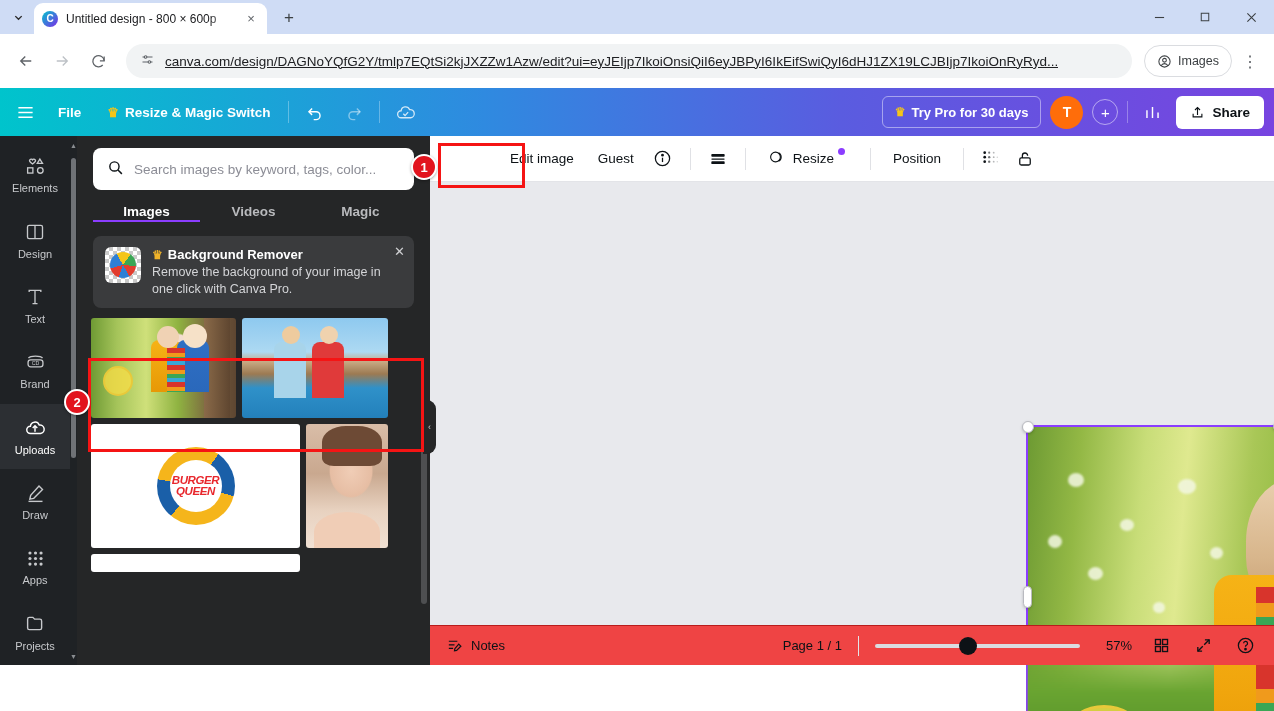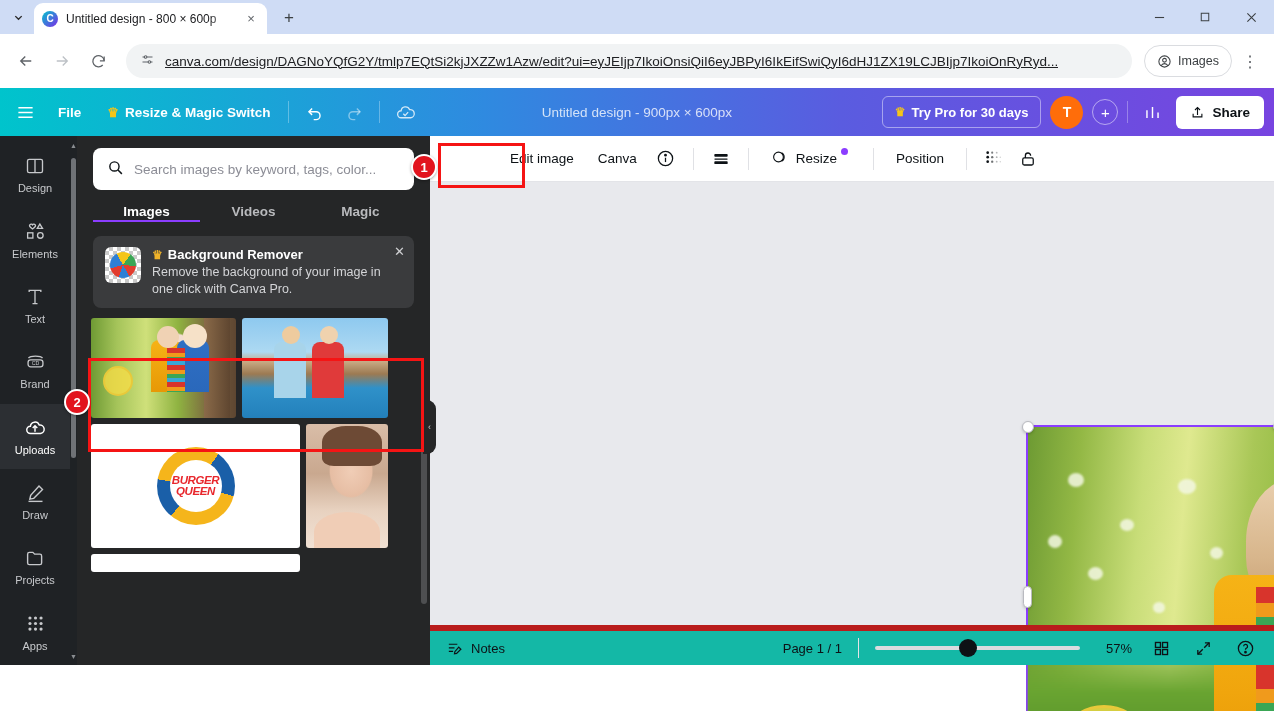--- a/index.html
+++ b/index.html
@@ -273,22 +273,22 @@
 
   
   .h-corner { position:absolute; width:12px; height:12px; border-radius:50%;
     background:#fff; border:1px solid #b9bac0; box-shadow:0 1px 3px rgba(0,0,0,.2); }
   .h-edge-h { position:absolute; width:22px; height:9px; border-radius:5px;
     background:#fff; border:1px solid #b9bac0; box-shadow:0 1px 3px rgba(0,0,0,.2); }
   .h-edge-v { position:absolute; width:9px; height:22px; border-radius:5px;
     background:#fff; border:1px solid #b9bac0; box-shadow:0 1px 3px rgba(0,0,0,.2); }
 
   
-  .statusbar { height:40px; background:#14b8a6; display:flex; align-items:center;
-    padding:0 16px; border-top:6px solid #b91c1c; position:relative; }
+  .statusbar { height:40px; background:#ef4444; display:flex; align-items:center;
+    padding:0 16px; border-top:1px solid #b91c1c; position:relative; }
   .notes { display:flex; align-items:center; gap:8px; font-size:13px;
     color:#0d1216; }
   .sb-right { margin-left:auto; display:flex; align-items:center; gap:16px; }
   .page-ind { font-size:13px; color:#0d1216; white-space:nowrap;padding-left:8px; }
   .sb-sep { width:1px; height:20px; background:#e3e4e8; }
   .zoom-slider { width:205px; height:4px; background:#dbdce0; border-radius:2px;
     position:relative; }
   .zoom-knob { position:absolute; left:84px; top:-7px; width:18px; height:18px;
     border-radius:50%; background:#0d1216; }
   .zoom-val { font-size:13px; color:#0d1216; width:36px; text-align:right; }
@@ -401,21 +401,20 @@
         <path d="M19 11h-9a5 5 0 0 0 0 10h3"></path>
       </svg>
   </div>
   <div class="hdr-sep"></div>
   <div class="hdr-icon">
     <svg width="21" height="21" viewBox="0 0 24 24" fill="none" stroke="rgba(255,255,255,.8)" stroke-width="1.5">
         <path d="M7 18a4 4 0 0 1 0-8 5 5 0 0 1 9.6-1.3A3.6 3.6 0 0 1 18 18z"></path>
         <path d="M9.5 13.5l2 2 3.5-4"></path>
       </svg>
   </div>
-  <div class="doc-title">Untitled design - 900px × 600px</div>
   <div class="hdr-right">
     <div class="trypro">
       <span style="color:#f5c518;font-size:12px;">♛</span>
       <span>Try Pro for 30 days</span>
     </div>
     <div class="avatar">T</div>
     <div class="plus-btn">+</div>
     <div class="hdr-sep"></div>
     <div class="hdr-icon">
       <svg width="19" height="19" viewBox="0 0 24 24" stroke="#fff" stroke-width="1.8" fill="none">
@@ -431,37 +430,37 @@
       <span>Share</span>
     </div>
   </div>
 </div>
 
 <div class="main">
 
   <div class="rail">
     <div class="rail-item">
       <span class="rail-ico">
-          <svg width="20" height="20" viewBox="0 0 24 24" fill="none" stroke="currentColor" stroke-width="1.6">
-            <rect x="3" y="4" width="18" height="16" rx="2"></rect>
-            <path d="M12 4v16"></path>
-          </svg>
-        </span>
-      <span>Design</span>
-    </div>
-    <div class="rail-item">
-      <span class="rail-ico">
           <svg width="21" height="21" viewBox="0 0 24 24" fill="none" stroke="currentColor" stroke-width="1.5">
             <path d="M5.6 4.2c1-1 2.4-.6 3 .3.6-.9 2-1.3 3 -.3 1 1 .5 2.5-3 5-3.5-2.5-4-4-3-5z"></path>
             <path d="M17 3.5l3 5h-6z"></path>
             <rect x="3" y="13.5" width="6" height="6"></rect>
             <circle cx="17.5" cy="16.5" r="3.2"></circle>
           </svg>
         </span>
       <span>Elements</span>
+    </div>
+    <div class="rail-item">
+      <span class="rail-ico">
+          <svg width="20" height="20" viewBox="0 0 24 24" fill="none" stroke="currentColor" stroke-width="1.6">
+            <rect x="3" y="4" width="18" height="16" rx="2"></rect>
+            <path d="M12 4v16"></path>
+          </svg>
+        </span>
+      <span>Design</span>
     </div>
     <div class="rail-item">
       <span class="rail-ico">
           <svg width="20" height="20" viewBox="0 0 24 24" fill="none" stroke="currentColor" stroke-width="1.6">
             <path d="M5 6V4h14v2M12 4v16M9 20h6"></path>
           </svg>
         </span>
       <span>Text</span>
     </div>
     <div class="rail-item">
@@ -484,44 +483,44 @@
       <span>Uploads</span>
     </div>
     <div class="rail-item">
       <span class="rail-ico">
           <svg width="21" height="21" viewBox="0 0 24 24" fill="none" stroke="currentColor" stroke-width="1.6">
             <path d="M16 3.5l4 4L10 17.5 5.5 18.5 6.5 14z"></path>
             <path d="M4 21h16"></path>
           </svg>
         </span>
       <span>Draw</span>
-    </div>
-    <div class="rail-item">
-      <span class="rail-ico">
-          <svg width="21" height="21" viewBox="0 0 24 24" fill="none" stroke="currentColor" stroke-width="1.6">
-            <path d="M3 7a2 2 0 0 1 2-2h4l2 2h6a2 2 0 0 1 2 2v8a2 2 0 0 1-2 2H5a2 2 0 0 1-2-2z"></path>
-          </svg>
-        </span>
-      <span>Projects</span>
     </div>
     <div class="rail-item">
       <span class="rail-ico">
           <svg width="19" height="19" viewBox="0 0 24 24" fill="currentColor">
             <circle cx="5" cy="5" r="2"></circle>
             <circle cx="12" cy="5" r="2"></circle>
             <circle cx="19" cy="5" r="2"></circle>
             <circle cx="5" cy="12" r="2"></circle>
             <circle cx="12" cy="12" r="2"></circle>
             <circle cx="19" cy="12" r="2"></circle>
             <circle cx="5" cy="19" r="2"></circle>
             <circle cx="12" cy="19" r="2"></circle>
             <circle cx="19" cy="19" r="2"></circle>
           </svg>
         </span>
       <span>Apps</span>
+    </div>
+    <div class="rail-item">
+      <span class="rail-ico">
+          <svg width="21" height="21" viewBox="0 0 24 24" fill="none" stroke="currentColor" stroke-width="1.6">
+            <path d="M3 7a2 2 0 0 1 2-2h4l2 2h6a2 2 0 0 1 2 2v8a2 2 0 0 1-2 2H5a2 2 0 0 1-2-2z"></path>
+          </svg>
+        </span>
+      <span>Projects</span>
     </div>
   </div>
 
   <div class="rail-scroll">
     <div class="arrow" style="top:2px;">▲</div>
     <div class="thumb"></div>
     <div class="arrow" style="bottom:2px;">▼</div>
   </div>
 
   <div class="panel">
@@ -590,21 +589,21 @@
       </div>
       <div class="thumb ph-white" style="width:209px;height:18px;"></div>
     </div>
 
     <div class="panel-scroll"></div>
   </div>
 
   <div class="editor">
     <div class="obj-toolbar">
       <div class="tb-item" style="margin-left:56px;">Edit image</div>
-      <div class="tb-item">Canva</div>
+      <div class="tb-item">Guest</div>
       <div class="tb-ico">
         <svg width="19" height="19" viewBox="0 0 24 24" fill="none" stroke="currentColor" stroke-width="1.6">
             <circle cx="12" cy="12" r="9"></circle>
             <path d="M12 11v5.5"></path>
             <circle cx="12" cy="7.8" r="1" fill="currentColor"></circle>
           </svg>
       </div>
       <div class="tb-sep"></div>
       <div class="tb-ico">
         <svg width="20" height="20" viewBox="0 0 24 24" fill="currentColor">

